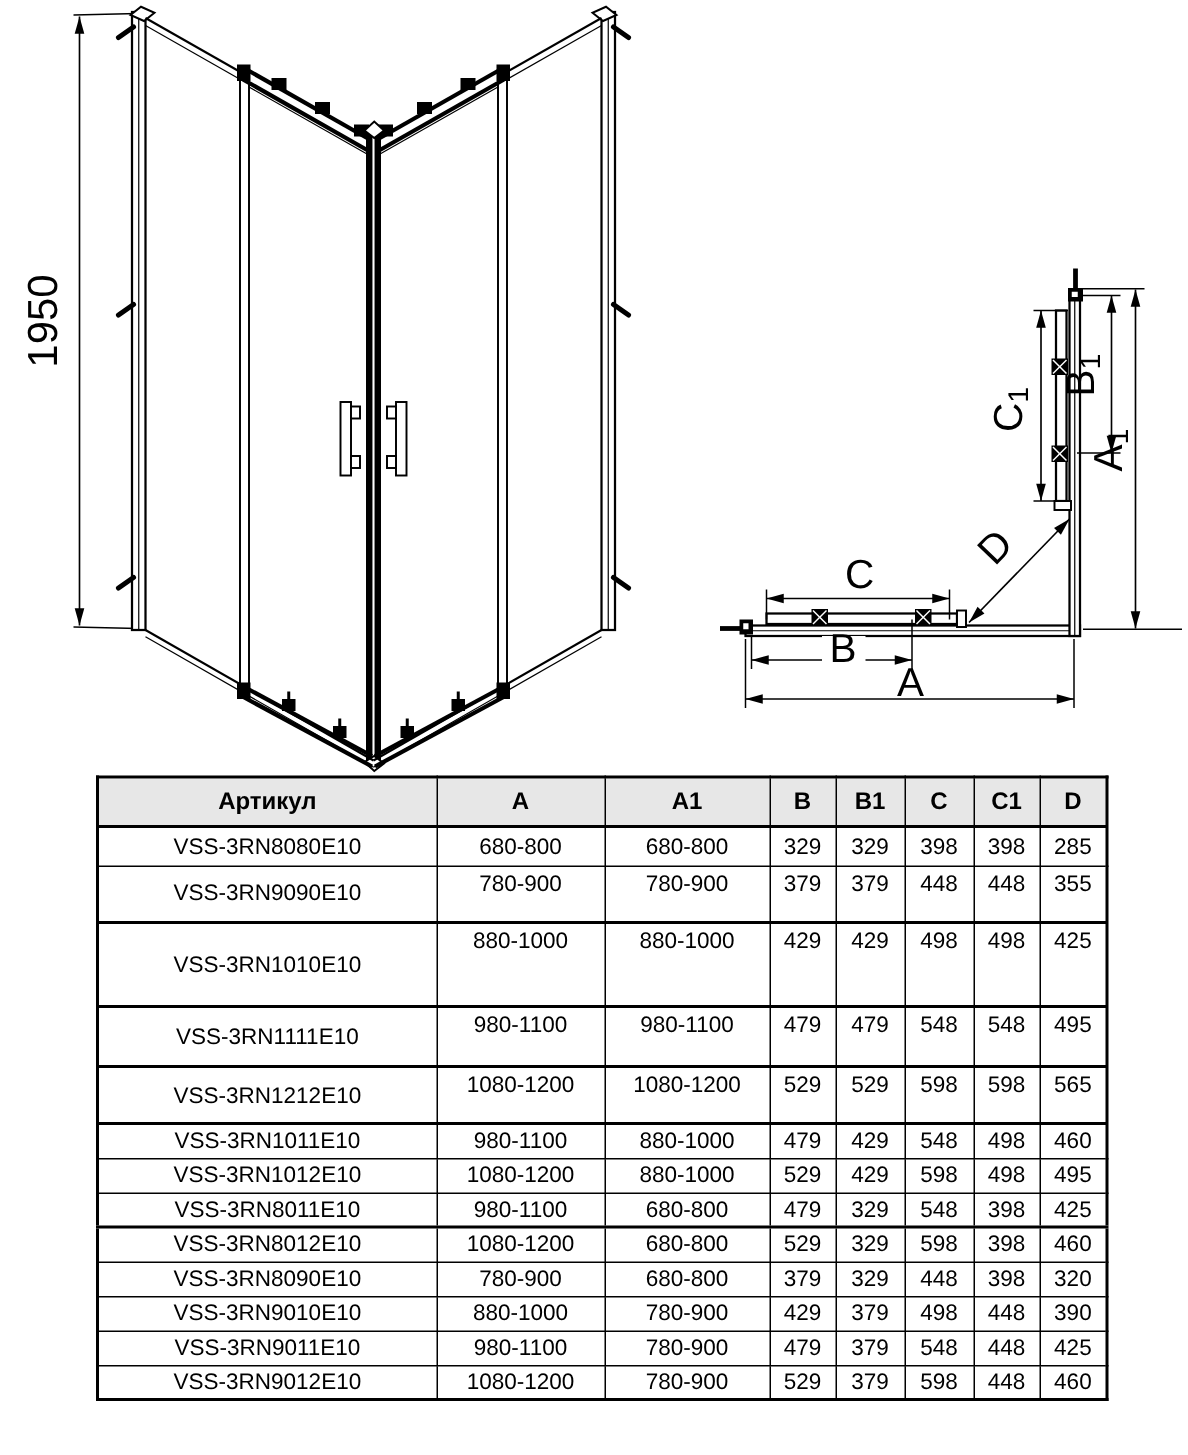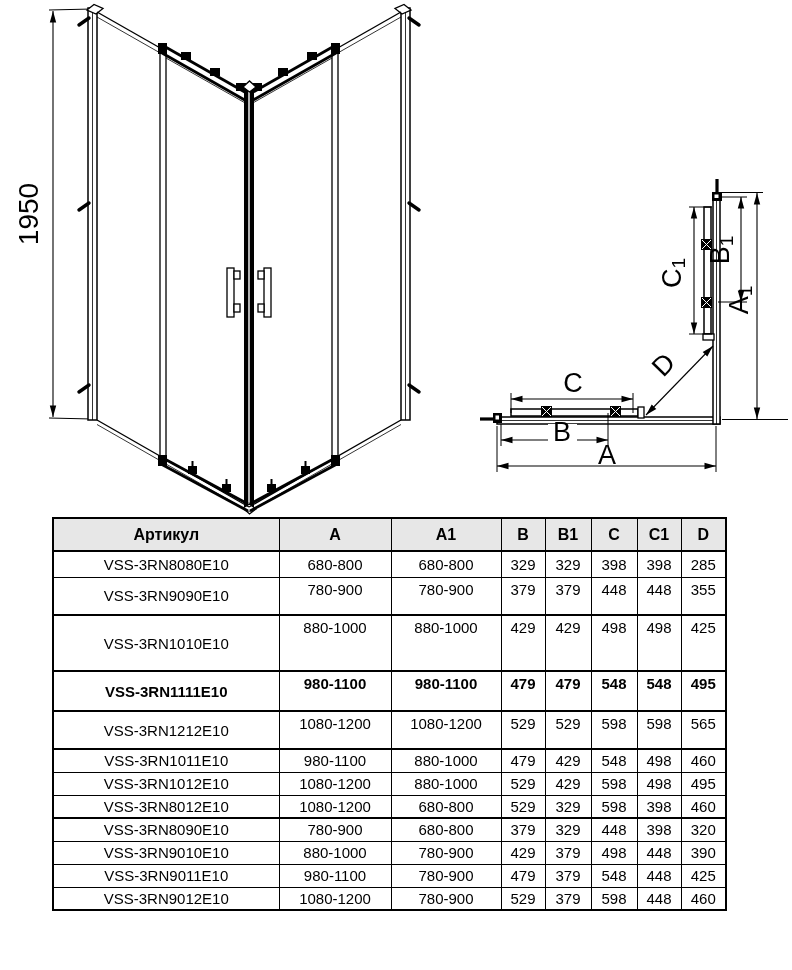--- a/index.html
+++ b/index.html
@@ -14,32 +14,32 @@
   .rail{stroke:#000;stroke-width:2.8;fill:none;}
   .bracket{stroke:#000;stroke-width:3.4;stroke-linecap:round;}
   .anchor{stroke:#000;stroke-width:3.2;}
   .dim{stroke:#000;stroke-width:1.1;fill:none;}
   .ext{stroke:#000;stroke-width:1;fill:none;}
   .blk{fill:#000;stroke:none;}
   .dimtext{font:400 27px "Liberation Sans",sans-serif;fill:#000;}
   .dimtext .sub{font-size:19px;}
   .httext{font:400 28px "Liberation Sans",sans-serif;fill:#000;}
   
-  table.spec{position:absolute;left:52px;top:517px;width:673px;border-collapse:collapse;
+  table.spec{position:absolute;left:64px;top:517px;width:673px;border-collapse:collapse;
              table-layout:fixed;border:2px solid #000;background:#fff;
              font-family:"Liberation Sans",sans-serif;}
   table.spec th,table.spec td{border:1px solid #000;text-align:center;vertical-align:middle;
              padding:0;font-size:15px;color:#000;overflow:hidden;white-space:nowrap;}
   table.spec thead tr{height:33px;}
   table.spec th{background:#e7e7e7;font-weight:bold;font-size:16px;border-bottom:2px solid #000;}
   tbody tr{height:23px;}
   tbody tr:nth-child(1){height:26px;padding-left:20px;}
   tbody tr:nth-child(2){height:38px;}
   tbody tr:nth-child(3){height:56px;}
-  tbody tr:nth-child(4){height:40px;font-weight:bold;}
+  tbody tr:nth-child(4){height:40px;}
   tbody tr:nth-child(5){height:38px;padding-left:24px;}
   
   tbody tr:nth-child(n+2):nth-child(-n+5) td:not(:first-child){vertical-align:top;padding-top:3px;}
   tbody tr:nth-child(2) td,tbody tr:nth-child(3) td,tbody tr:nth-child(4) td,
   tbody tr:nth-child(5) td,tbody tr:nth-child(8) td{border-bottom-width:2px;}
 </style>
 </head>
 <body>
 
 <div class="page">
@@ -329,20 +329,30 @@
       <td>VSS-3RN1012E10</td>
       <td>1080-1200</td>
       <td>880-1000</td>
       <td>529</td>
       <td>429</td>
       <td>598</td>
       <td>498</td>
       <td>495</td>
     </tr>
         <tr>
+      <td>VSS-3RN8011E10</td>
+      <td>980-1100</td>
+      <td>680-800</td>
+      <td>479</td>
+      <td>329</td>
+      <td>548</td>
+      <td>398</td>
+      <td>425</td>
+    </tr>
+        <tr>
       <td>VSS-3RN8012E10</td>
       <td>1080-1200</td>
       <td>680-800</td>
       <td>529</td>
       <td>329</td>
       <td>598</td>
       <td>398</td>
       <td>460</td>
     </tr>
         <tr>

